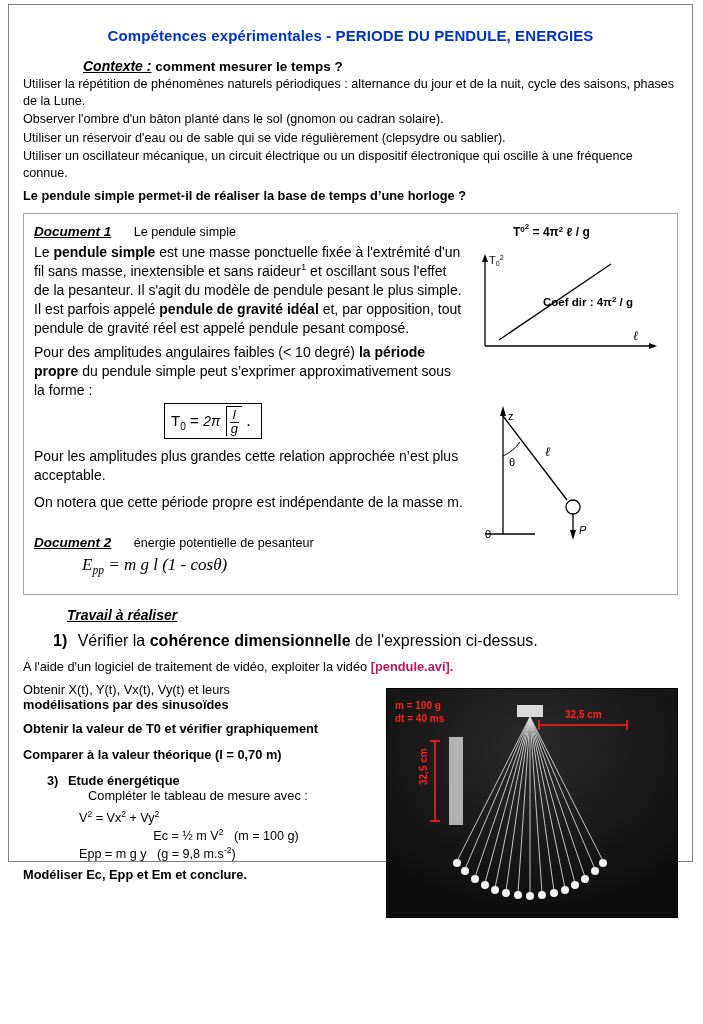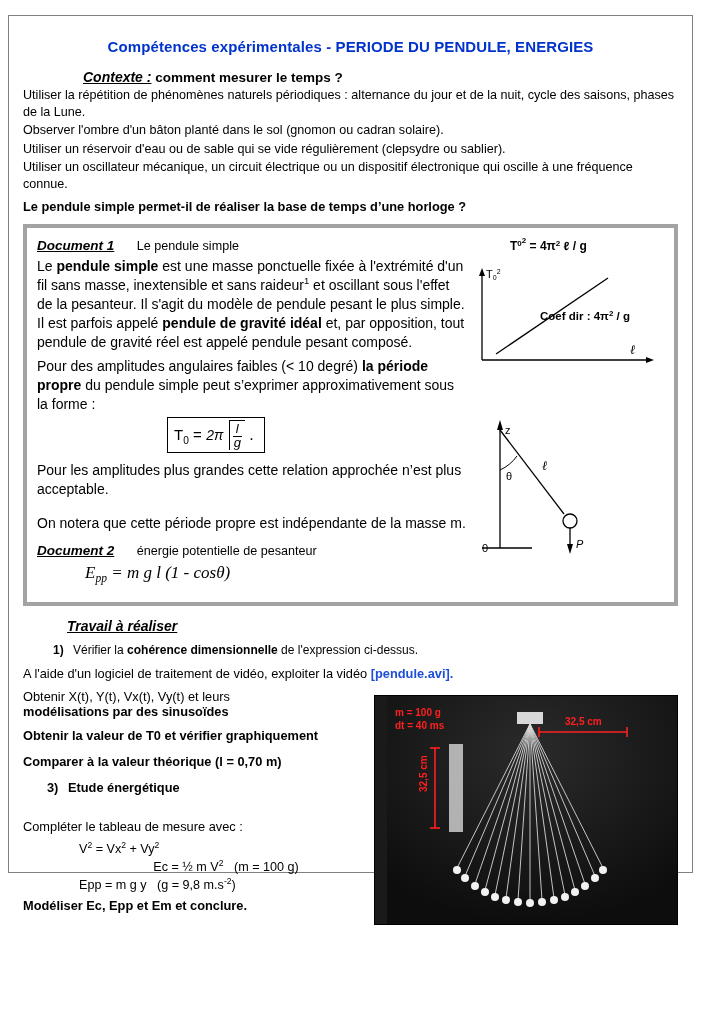--- a/index.html
+++ b/index.html
@@ -11,21 +11,21 @@
     width: 703px;
     height: 1024px;
     font-family: "Liberation Sans", sans-serif;
     color: #000000;
     position: relative;
     overflow: hidden;
   }
   .page {
     position: absolute;
     left: 8px;
-    top: 15px;
+    top: 4px;
     width: 685px;
     height: 858px;
     border: 1px solid #808080;
     box-sizing: border-box;
     padding: 10px 14px;
   }
   .title {
     color: #0033cc;
     font-weight: bold;
     font-size: 15px;
@@ -54,21 +54,21 @@
   }
   .bold {
     font-weight: bold;
   }
   .qline {
     font-weight: bold;
     font-size: 12.8px;
     margin-top: 6px;
   }
   .doc-box {
-    border: 4px solid #a3a3a3;
+    border: 1px solid #a3a3a3;
     margin-top: 10px;
     height: 382px;
     position: relative;
     padding: 8px 10px;
     box-sizing: border-box;
   }
   .doc-head {
     font-style: italic;
     font-weight: bold;
     text-decoration: underline;
@@ -144,29 +144,29 @@
     height: 160px;
   }
   .travail {
     font-style: italic;
     font-weight: bold;
     text-decoration: underline;
     font-size: 14px;
     margin: 12px 0 0 44px;
   }
   .t-item {
-    font-size: 12px;
+    font-size: 16px;
     margin: 9px 0 0 30px;
   }
   .t-plain {
     font-size: 12.8px;
     margin: 9px 0 0 0;
   }
   .red {
-    color: #1d4ed8;
+    color: #be185d;
     font-weight: bold;
   }
   .lower {
     margin-top: 8px;
     position: relative;
     height: 236px;
   }
   .lower-left {
     width: 350px;
     font-size: 12.8px;
@@ -180,21 +180,20 @@
   }
   .photo {
     position: absolute;
     right: 0px;
     top: 6px;
     width: 290px;
     height: 228px;
     background: #1a1a1a;
     border: 1px solid #000;
     overflow: hidden;
-    padding-left: 12px;
   }
   svg { display: block; }
   sub { font-size: 0.68em; }
   sup { font-size: 0.68em; }
 </style>
 </head>
 <body>
 
 <div class="page">
 
@@ -235,21 +234,21 @@
           <span class="frac">
             <span class="num">l</span><br>
             <span class="den">g</span>
           </span>
         </span>
         <span>.</span>
       </div>
     </div>
 
     <div class="doc-text" style="margin-top:8px;">Pour les amplitudes plus grandes cette relation approchée n’est plus acceptable.</div>
-    <div class="doc-text" style="margin-top:15px;">On notera que cette période propre est indépendante de la masse m.</div>
+    <div class="doc-text" style="margin-top:8px;">On notera que cette période propre est indépendante de la masse m.</div>
 
     <div class="graph">
       <svg width="212" height="160" viewBox="0 0 212 160">
         <text x="58" y="16" font-family="Liberation Sans" font-size="12" font-weight="bold">T<tspan font-size="8" dy="-4">0</tspan><tspan font-size="8" dy="-3">2</tspan><tspan dy="7"> = 4π</tspan><tspan font-size="8" dy="-4">2</tspan><tspan dy="4"> ℓ / g</tspan></text>
         <line x1="30" y1="40" x2="30" y2="126" stroke="#000" stroke-width="1.3"></line>
         <polygon points="30,34 27,42 33,42" fill="#000"></polygon>
         <line x1="30" y1="126" x2="196" y2="126" stroke="#000" stroke-width="1.3"></line>
         <polygon points="202,126 194,123 194,129" fill="#000"></polygon>
         <line x1="44" y1="120" x2="156" y2="44" stroke="#000" stroke-width="1.3"></line>
         <text x="34" y="44" font-family="Liberation Sans" font-size="11">T<tspan font-size="7" dy="2">0</tspan><tspan font-size="7" dy="-6">2</tspan></text>
@@ -306,21 +305,21 @@
       <div style="margin-top:2px;">Obtenir X(t), Y(t), Vx(t), Vy(t) et leurs</div>
       <div class="bold" style="margin-top:0;">modélisations par des sinusoïdes</div>
       <div class="bold" style="margin-top:9px;">Obtenir la valeur de T0 et vérifier graphiquement</div>
       <div class="bold" style="margin-top:11px;">Comparer  à la valeur théorique (l = 0,70 m)</div>
 
       <div style="margin-top:11px;margin-left:24px;">
         <span class="bold">3)</span>
         <span class="bold" style="margin-left:6px;">Etude énergétique</span>
       </div>
 
-      <div style="margin-top:24px;">Compléter le tableau de mesure avec :</div>
+      <div style="margin-top:0;text-align:center;">Compléter le tableau de mesure avec :</div>
       <div class="ind">V<sup>2</sup> = Vx<sup>2</sup> + Vy<sup>2</sup></div>
       <div class="ind" style="margin-top:2px;text-align:center;">Ec = ½ m V<sup>2</sup>&nbsp;&nbsp; (m = 100 g)</div>
       <div class="ind" style="margin-top:2px;">Epp = m g y&nbsp;&nbsp; (g = 9,8 m.s<sup>-2</sup>)</div>
 
       <div class="bold" style="">Modéliser Ec, Epp et Em et conclure.</div>
     </div>
 
     <div class="photo">
       <svg width="290" height="228" viewBox="0 0 290 228">
         <rect x="0" y="0" width="290" height="228" fill="#141414"></rect>

